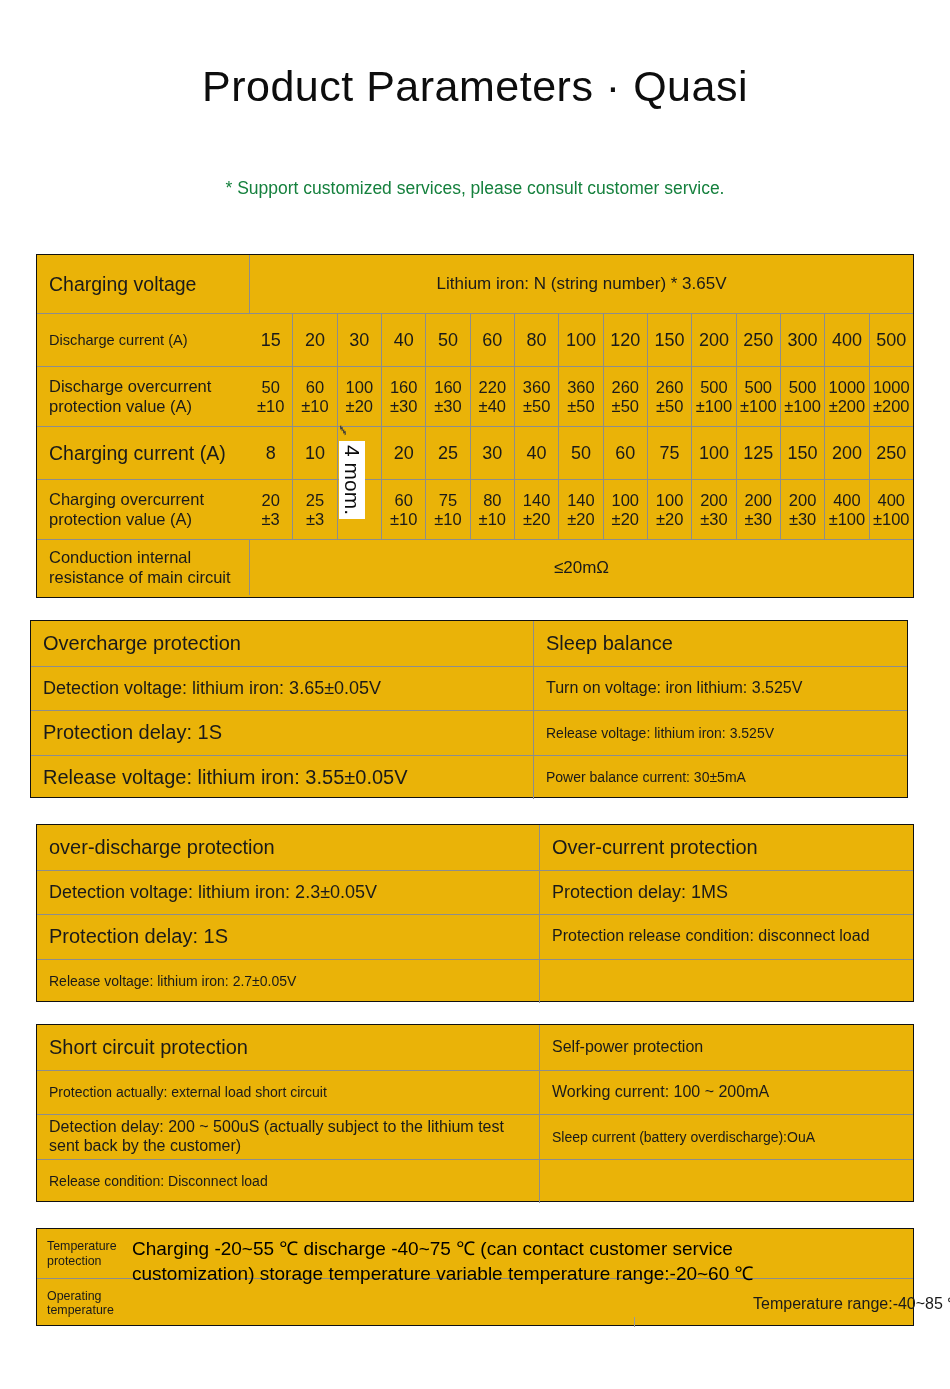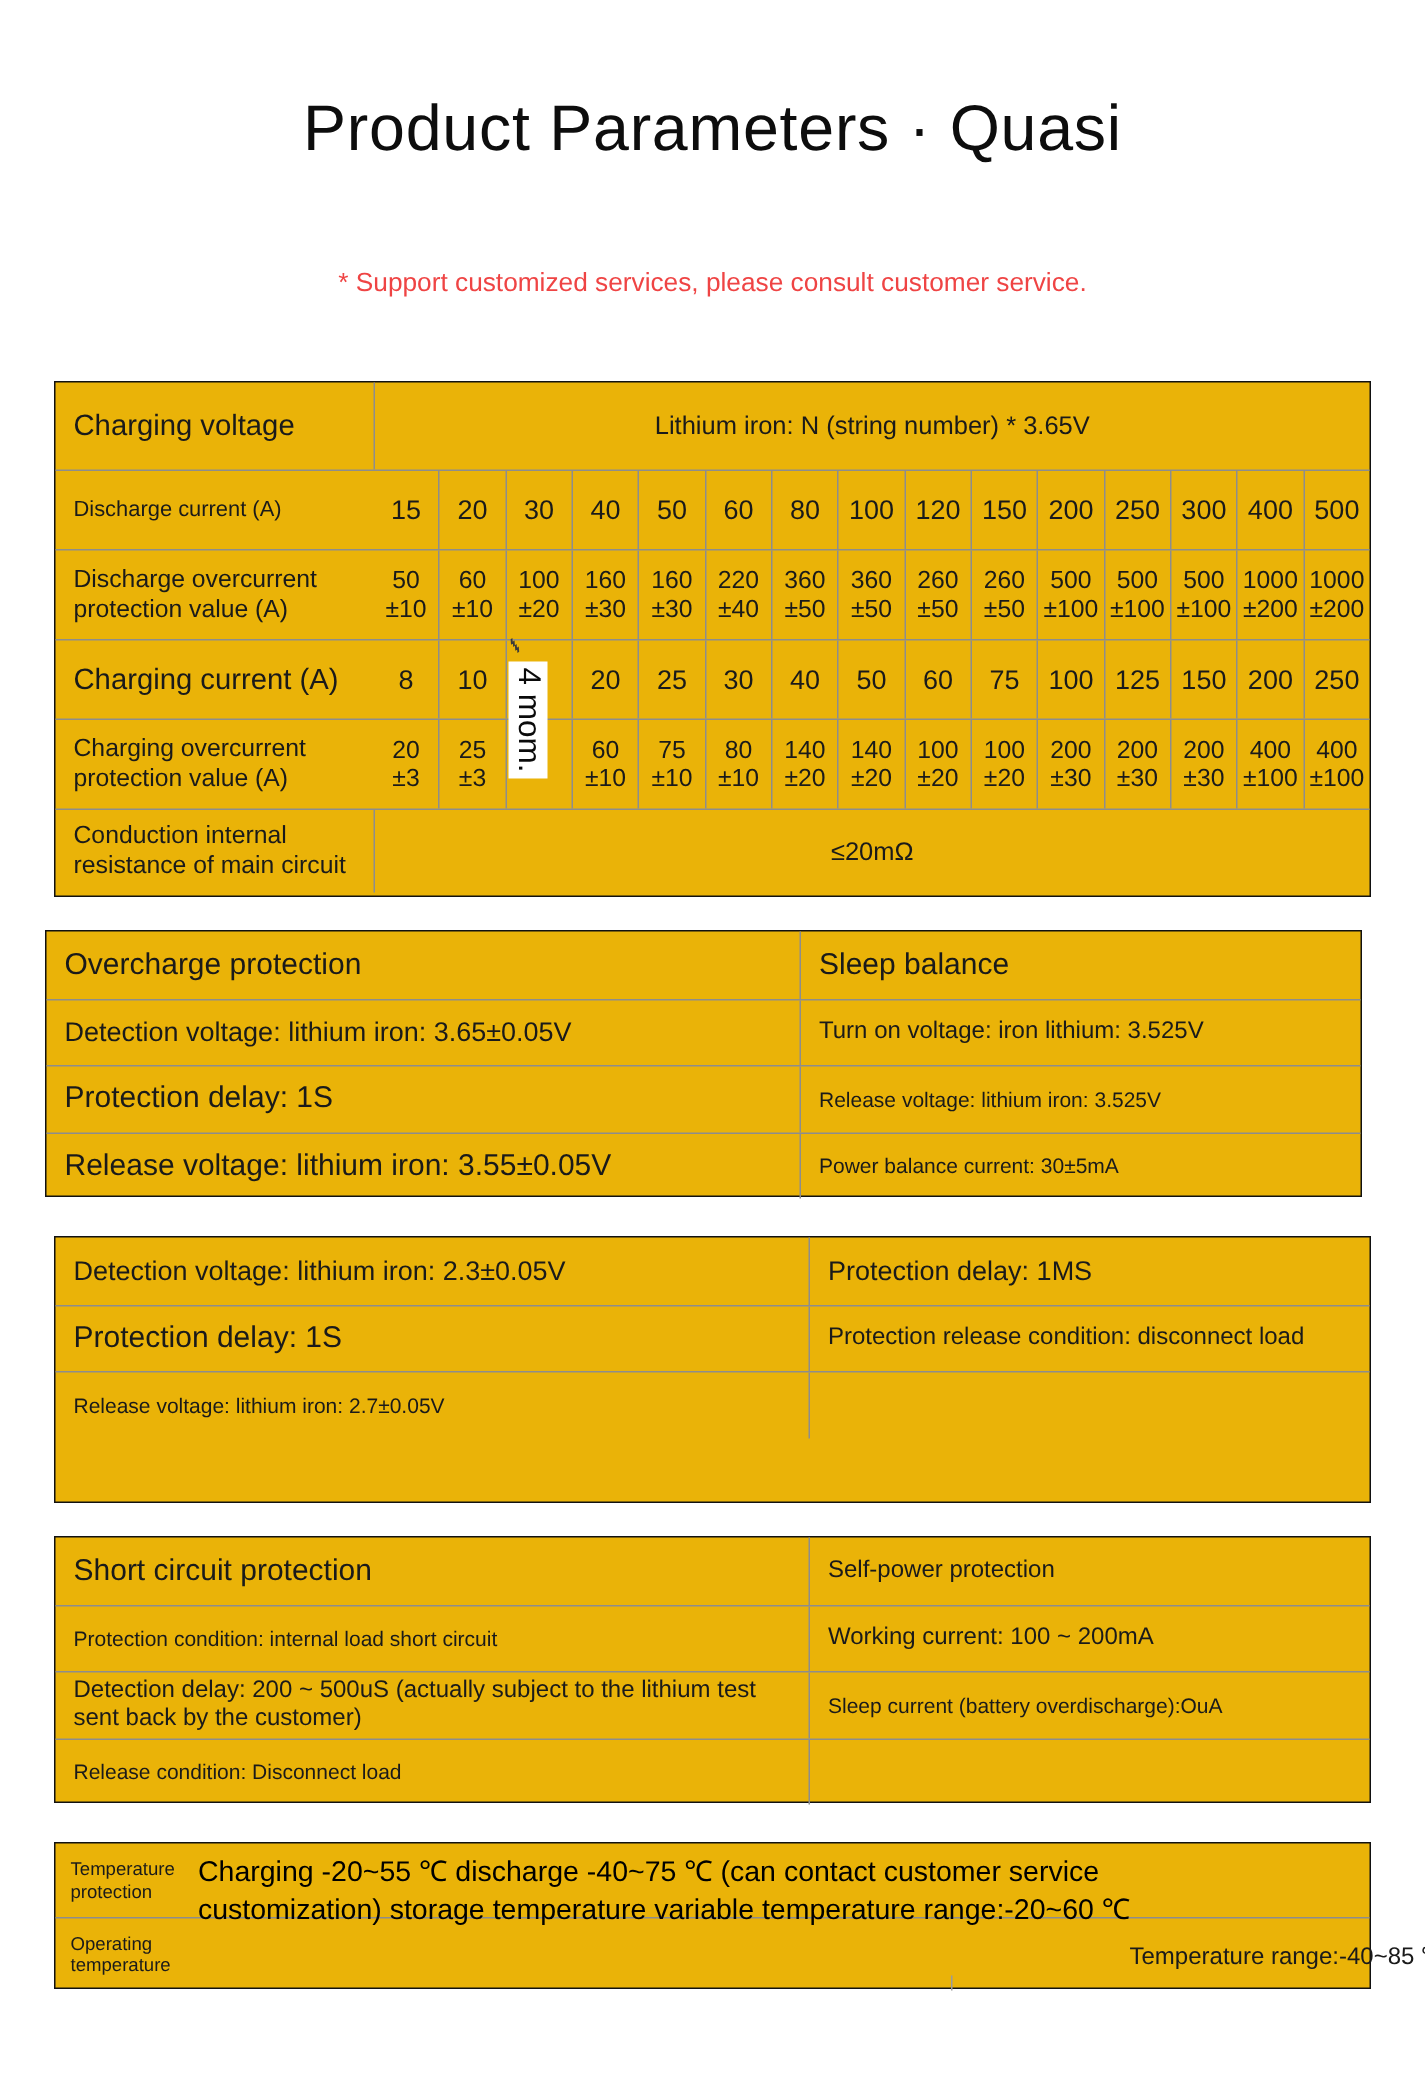--- a/index.html
+++ b/index.html
@@ -36,21 +36,21 @@
     white-space: pre;
   }
   .subtitle {
     position: absolute;
     left: 0;
     top: 178px;
     width: 950px;
     text-align: center;
     font-size: 17.5px;
     font-weight: 400;
-    color: #ef4444;
+    color: #15803d;
   }
 
   
   .block {
     position: absolute;
     box-sizing: border-box;
     border: 1.6px solid #111111;
     background: #eab308;
   }
 
@@ -428,40 +428,44 @@
       <div class="cell pair-right t-sm">Release voltage: lithium iron: 3.525V</div>
     </div>
     <div class="row h-44">
       <div class="cell pair-left t-xl">Release voltage: lithium iron: 3.55±0.05V</div>
       <div class="cell pair-right t-sm">Power balance current: 30±5mA</div>
     </div>
   </div>
 
   <div class="block" id="block-overdis">
     <div class="row h-44">
+      <div class="cell pair-left t-xl">over-discharge protection</div>
+      <div class="cell pair-right t-xl">Over-current protection</div>
+    </div>
+    <div class="row h-44">
       <div class="cell pair-left t-lg">Detection voltage: lithium iron: 2.3±0.05V</div>
       <div class="cell pair-right t-lg">Protection delay: 1MS</div>
     </div>
     <div class="row h-44">
       <div class="cell pair-left t-xl">Protection delay: 1S</div>
       <div class="cell pair-right t-md two-line">Protection release condition: disconnect load</div>
     </div>
     <div class="row h-44">
       <div class="cell pair-left t-sm">Release voltage: lithium iron: 2.7±0.05V</div>
       <div class="cell pair-right t-sm"></div>
     </div>
   </div>
 
   <div class="block" id="block-short">
     <div class="row h-44">
       <div class="cell pair-left t-xl">Short circuit protection</div>
       <div class="cell pair-right t-md two-line" style="white-space:pre-line;">Self-power protection</div>
     </div>
     <div class="row h-44">
-      <div class="cell pair-left t-sm">Protection condition: internal load short circuit</div>
+      <div class="cell pair-left t-sm">Protection actually: external load short circuit</div>
       <div class="cell pair-right t-md">Working current: 100 ~ 200mA</div>
     </div>
     <div class="row h-44">
       <div class="cell pair-left t-md two-line">Detection delay: 200 ~ 500uS (actually subject to the lithium test sent back by the customer)</div>
       <div class="cell pair-right t-sm">Sleep current (battery overdischarge):OuA</div>
     </div>
     <div class="row h-44">
       <div class="cell pair-left t-sm">Release condition: Disconnect load</div>
       <div class="cell pair-right t-sm"></div>
     </div>

